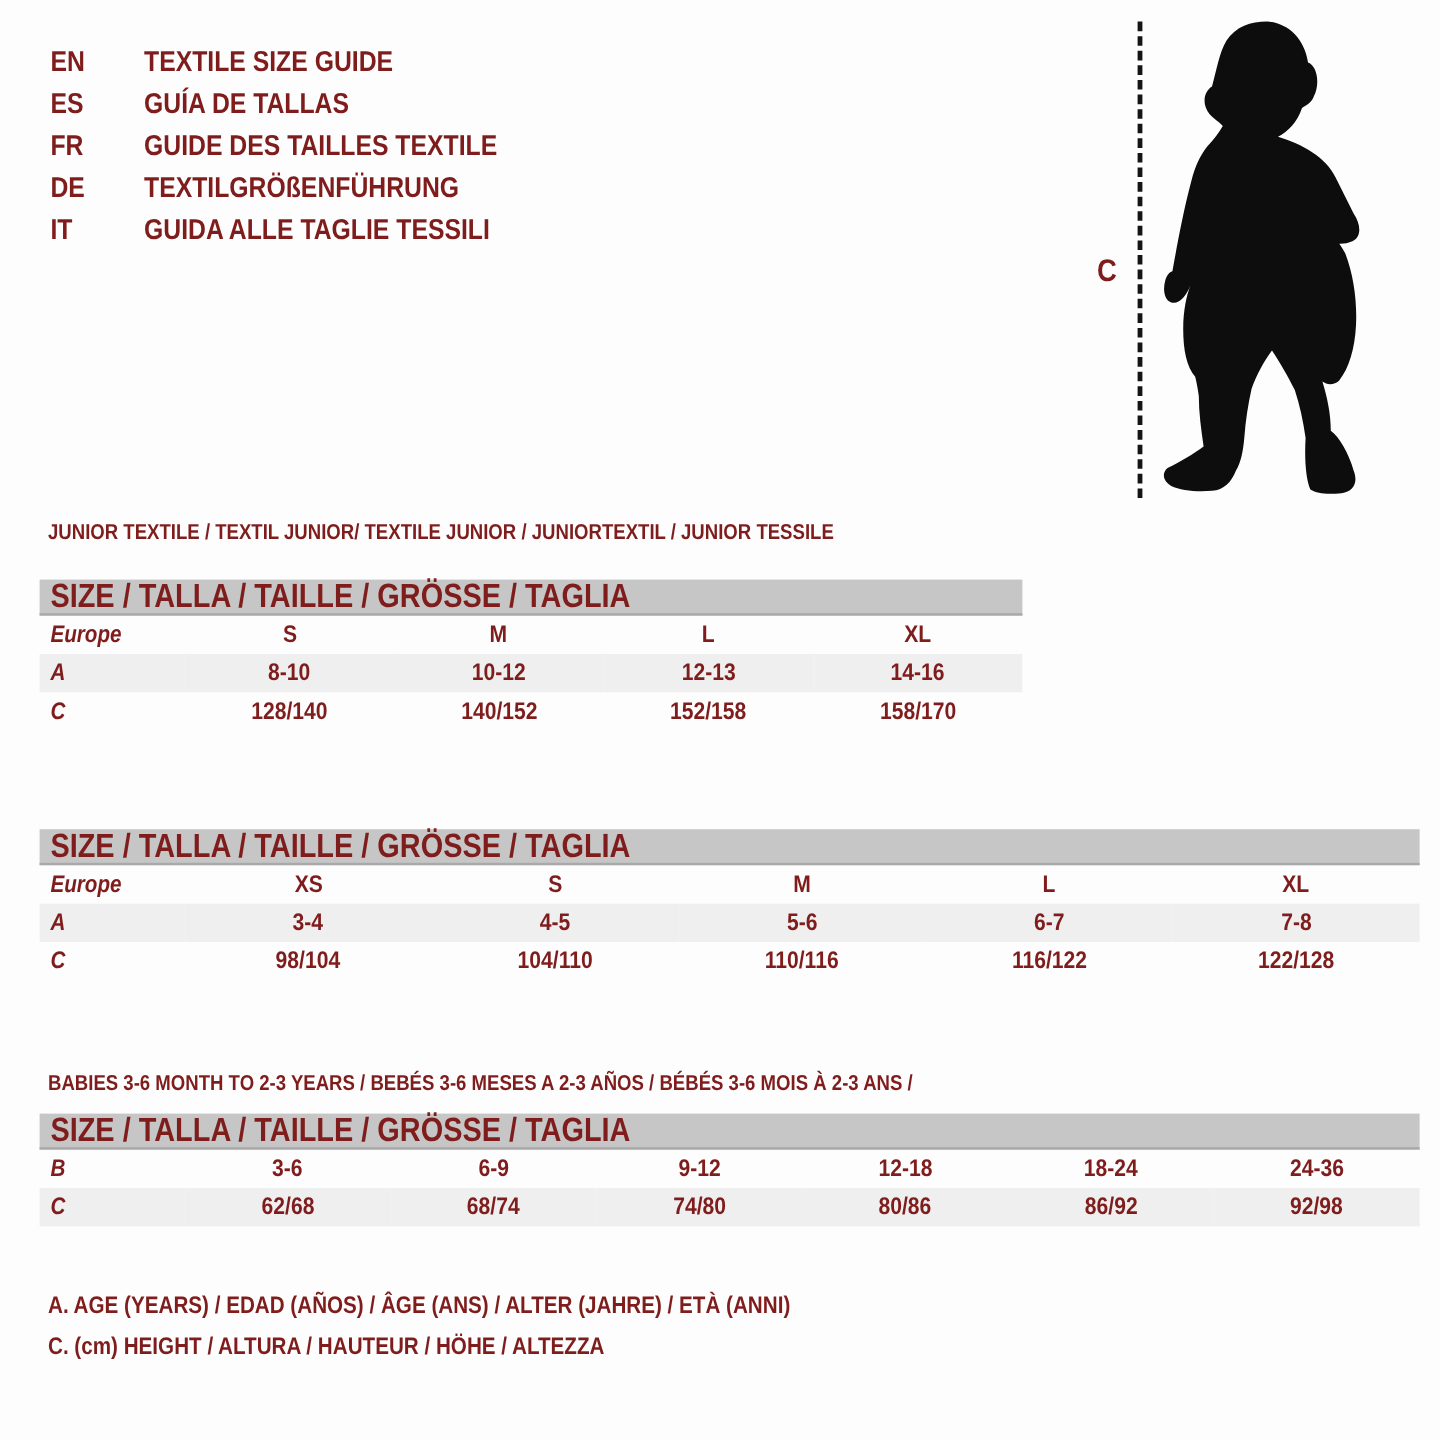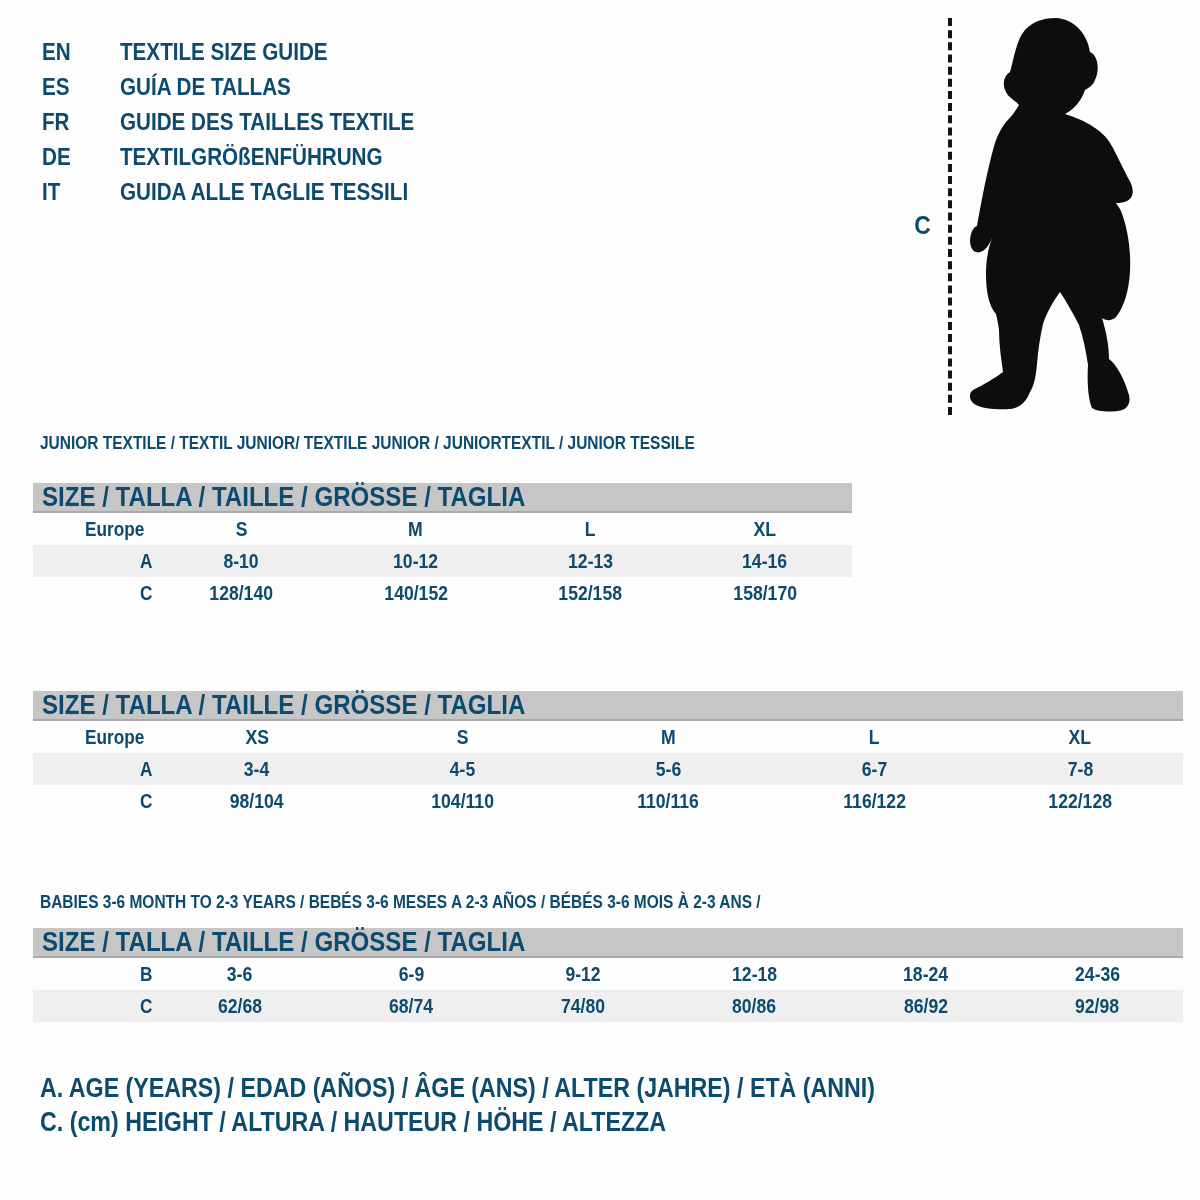--- a/index.html
+++ b/index.html
@@ -3,21 +3,21 @@
 <meta charset="utf-8">
 <style>
   html, body { margin: 0; padding: 0; }
   body {
     width: 1200px; height: 1200px;
     background: #ffffff;
     font-family: "Liberation Sans", "DejaVu Sans", sans-serif;
   }
   .canvas {
     position: relative; width: 1200px; height: 1200px;
-    background: #fdfdfd; color: #0c4a6e; font-weight: bold; overflow: hidden;
+    background: #fdfdfd; color: #7f1d1d; font-weight: bold; overflow: hidden;
   }
   
   .cond  { display: inline-block; transform: scaleX(0.86); transform-origin: left center; white-space: nowrap; }
   .condc { display: inline-block; transform: scaleX(0.88); transform-origin: center center; white-space: nowrap; }
 
   
   .languages { position: absolute; left: 42px; top: 34px; font-size: 24px; }
   .lang-row  { height: 35px; line-height: 35px; display: flex; }
   .lang-code { width: 78px; }
 
@@ -38,24 +38,24 @@
   .children-table { top: 691px; width: 1150px; }
   .babies-table   { top: 928px; width: 1150px; }
   .size-head {
     height: 28px; line-height: 28px; background: #c6c6c6;
     border-bottom: 2px solid #a9a9a9; padding-left: 9px; font-size: 28px;
   }
   .grid      { display: table; width: 100%; table-layout: fixed; font-size: 20px; }
   .grid-row  { display: table-row; }
   .grid-row.alt { background: #f0eff0; }
   .gcell     { display: table-cell; height: 32px; vertical-align: middle; text-align: center; }
-  .gcell.lab { width: 112px; text-align: right; padding-left: 9px; }
-
-  
-  .legend { position: absolute; left: 40px; top: 1071px; font-size: 27px; }
+  .gcell.lab { width: 112px; text-align: left; padding-left: 9px; font-style: italic; }
+
+  
+  .legend { position: absolute; left: 40px; top: 1071px; font-size: 20px; }
   .legend-line { height: 34px; line-height: 34px; }
 </style>
 </head>
 <body>
 
 <div class="canvas">
 
   <div class="languages">
     <div class="lang-row">
       <span class="lang-code cond">EN</span>

